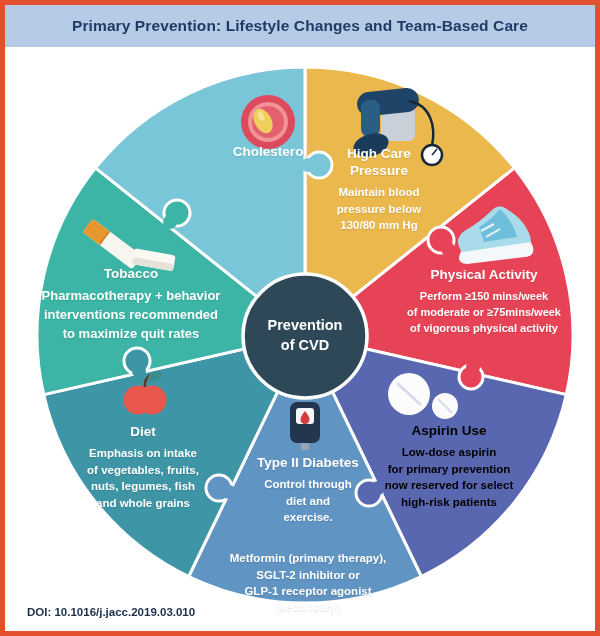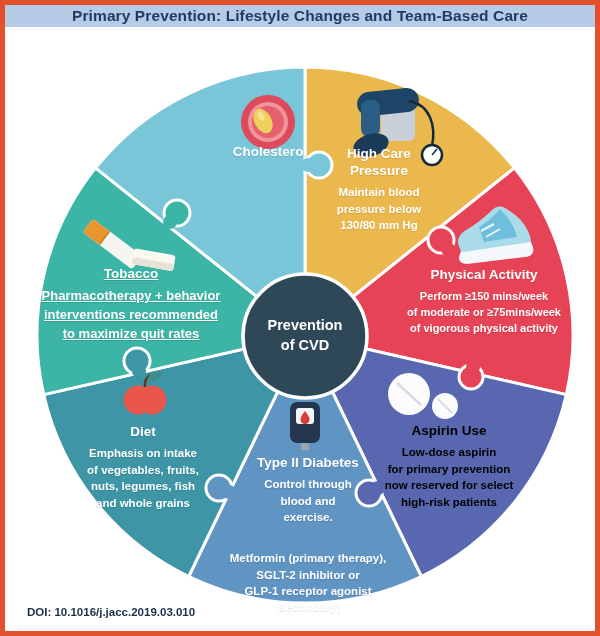--- a/index.html
+++ b/index.html
@@ -2,21 +2,21 @@
 <html><head>
 <meta charset="utf-8">
 <style>
   html,body{margin:0;padding:0;background:#fff;}
   .frame{
     position:relative;width:600px;height:636px;box-sizing:border-box;
     border:5px solid #E2512C;background:#ffffff;overflow:hidden;
     font-family:"Liberation Sans", sans-serif;
   }
   .header{
-    position:absolute;left:0;top:0;width:590px;height:22px;
+    position:absolute;left:0;top:0;width:590px;height:42px;
     background:#B6CBE6;display:flex;align-items:center;justify-content:center;
   }
   .title{
     font-size:15.5px;font-weight:700;color:#1F3B66;letter-spacing:0.1px;
   }
   .diagram{position:absolute;left:0;top:0;width:474px;height:626px;}
   svg{position:absolute;left:0;top:0;}
   .seg{
     position:absolute;transform:translateX(-50%);text-align:center;color:#ffffff;
     text-shadow:0 1px 1px rgba(0,0,0,0.13);
@@ -24,21 +24,21 @@
   .seg .h{font-size:13.5px;font-weight:700;line-height:1.25;white-space:pre-line;margin-bottom:4px;}
   .seg .b{font-size:11.5px;font-weight:700;line-height:1.46;white-space:pre-line;}
   .seg .b2{font-size:11.5px;font-weight:700;line-height:1.42;white-space:pre-line;margin-top:24px;}
   #seg-chol{left:265px;top:139px;width:210px;}
   #seg-hbp{left:374px;top:141px;width:190px;}
   #seg-pa{left:479px;top:262px;width:240px;}
   #seg-pa .b{font-size:11px;}
   #seg-asp{left:444px;top:418px;width:220px;color:#000000;text-shadow:none;}
   #seg-dia{left:303px;top:450px;width:240px;}
   #seg-diet{left:138px;top:419px;width:215px;}
-  #seg-tob{left:126px;top:261px;width:205px;text-decoration:underline;}
+  #seg-tob{left:126px;top:261px;width:205px;}
   #seg-tob .b{font-size:13px;}
   .center-label{
     position:absolute;left:300px;top:331px;transform:translate(-50%,-50%);
     color:#ffffff;font-size:14.5px;font-weight:700;line-height:1.35;
     text-align:center;white-space:pre-line;
   }
   .doi{
     position:absolute;left:22px;top:601px;font-size:11.5px;font-weight:700;color:#1C2E49;
   }
 </style>
@@ -165,21 +165,21 @@
     <div class="seg" id="seg-asp">
       <div class="h">Aspirin Use</div>
       <div class="b">Low-dose aspirin
 for primary prevention
 now reserved for select
 high-risk patients</div>
     </div>
     <div class="seg" id="seg-dia">
       <div class="h">Type II Diabetes</div>
       <div class="b">Control through
-blood and
+diet and
 exercise.</div>
       <div class="b2">Metformin (primary therapy),
 SGLT-2 inhibitor or
 GLP-1 receptor agonist
 (secondary)</div>
     </div>
     <div class="seg" id="seg-diet">
       <div class="h">Diet</div>
       <div class="b">Emphasis on intake
 of vegetables, fruits,

